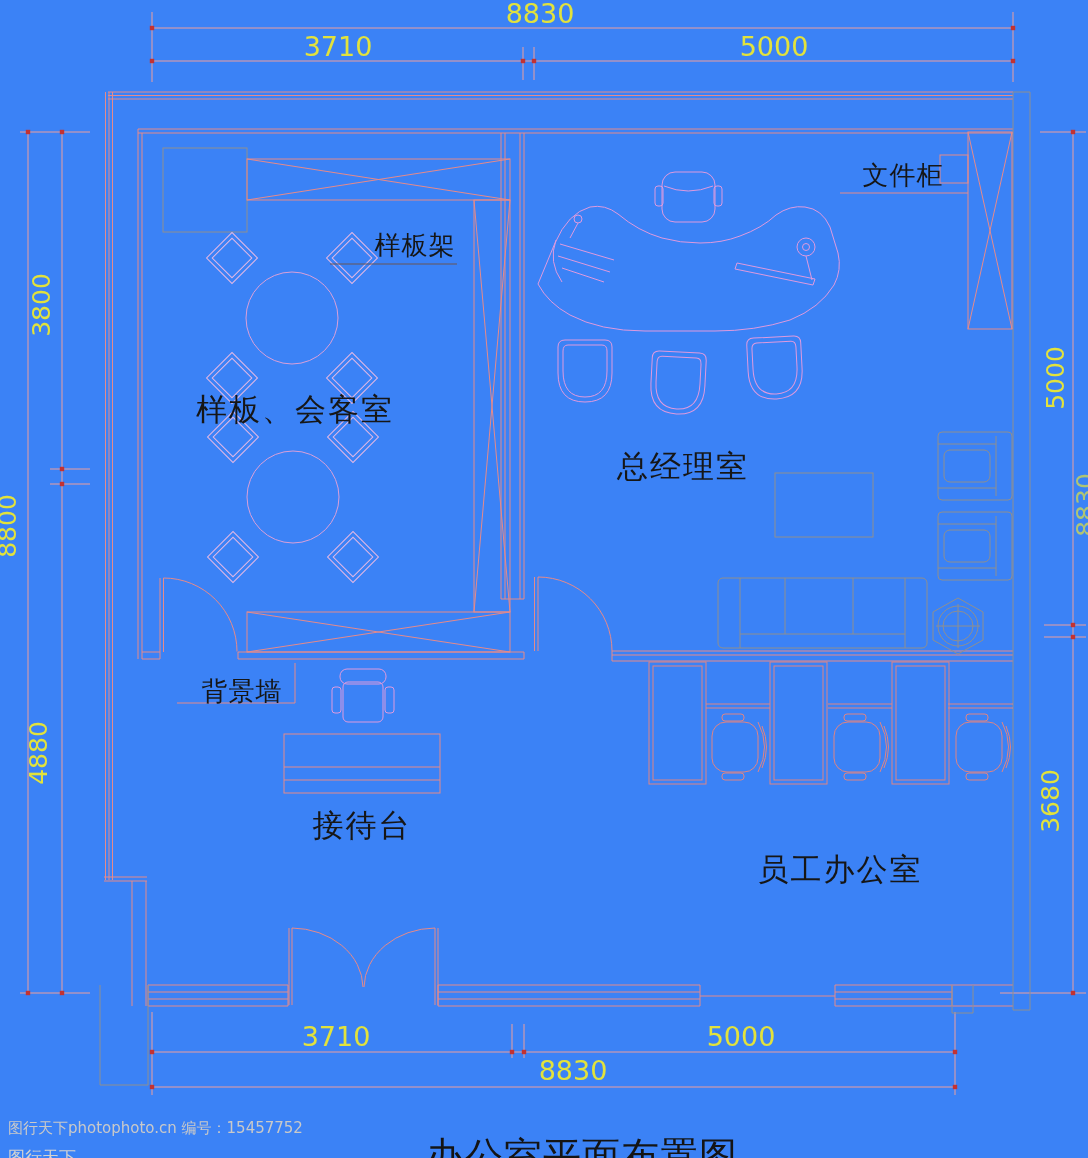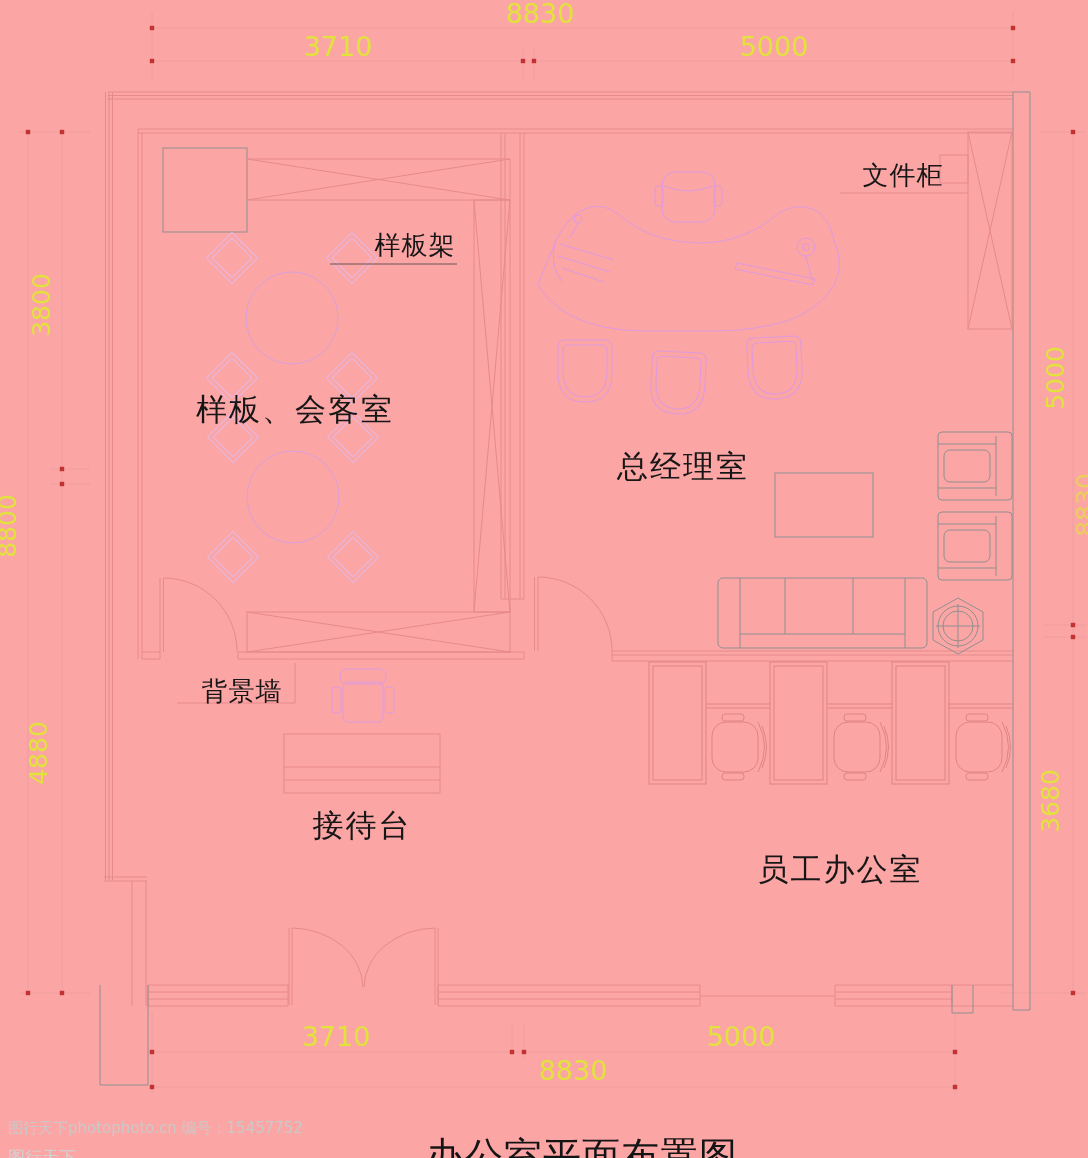--- a/index.html
+++ b/index.html
@@ -1,16 +1,16 @@
 <!DOCTYPE html>
 <html><head>
 <meta charset="utf-8">
 <style>
   html,body{margin:0;padding:0;background:#fff;}
-  .canvas{position:relative;width:1088px;height:1158px;background:#fca5a5;overflow:hidden;
+  .canvas{position:relative;width:1088px;height:1158px;background:#3b82f6;overflow:hidden;
           font-family:"Liberation Serif","DejaVu Serif",serif;}
   svg{position:absolute;left:0;top:0;}
   svg :where(line,path,rect,circle,polygon,polyline){fill:none;stroke-width:1;}
   svg text{stroke:none;}
   .dimline{stroke:#ED9E9E;}
   .tick{fill:#C23232;stroke:none;}
   .dimtxt{font-family:"DejaVu Sans","Liberation Sans",sans-serif;font-size:25px;fill:#E2E23C;}
   .dimtxt-lg{font-size:27px;}
   .red{stroke:#E68A8A;}
   .gray{stroke:#8F8F8F;}

